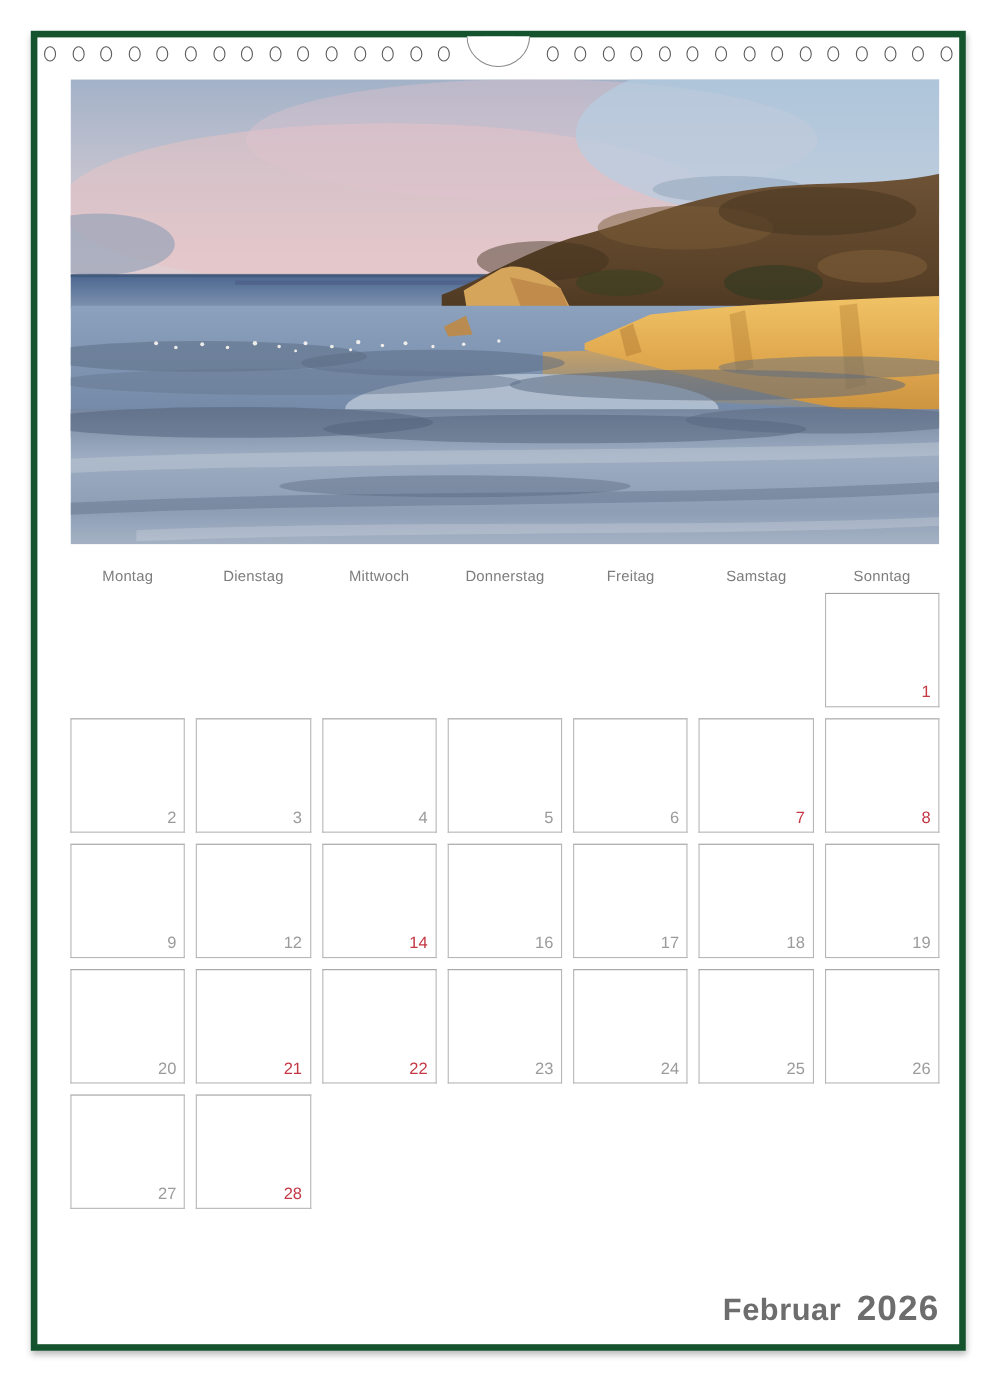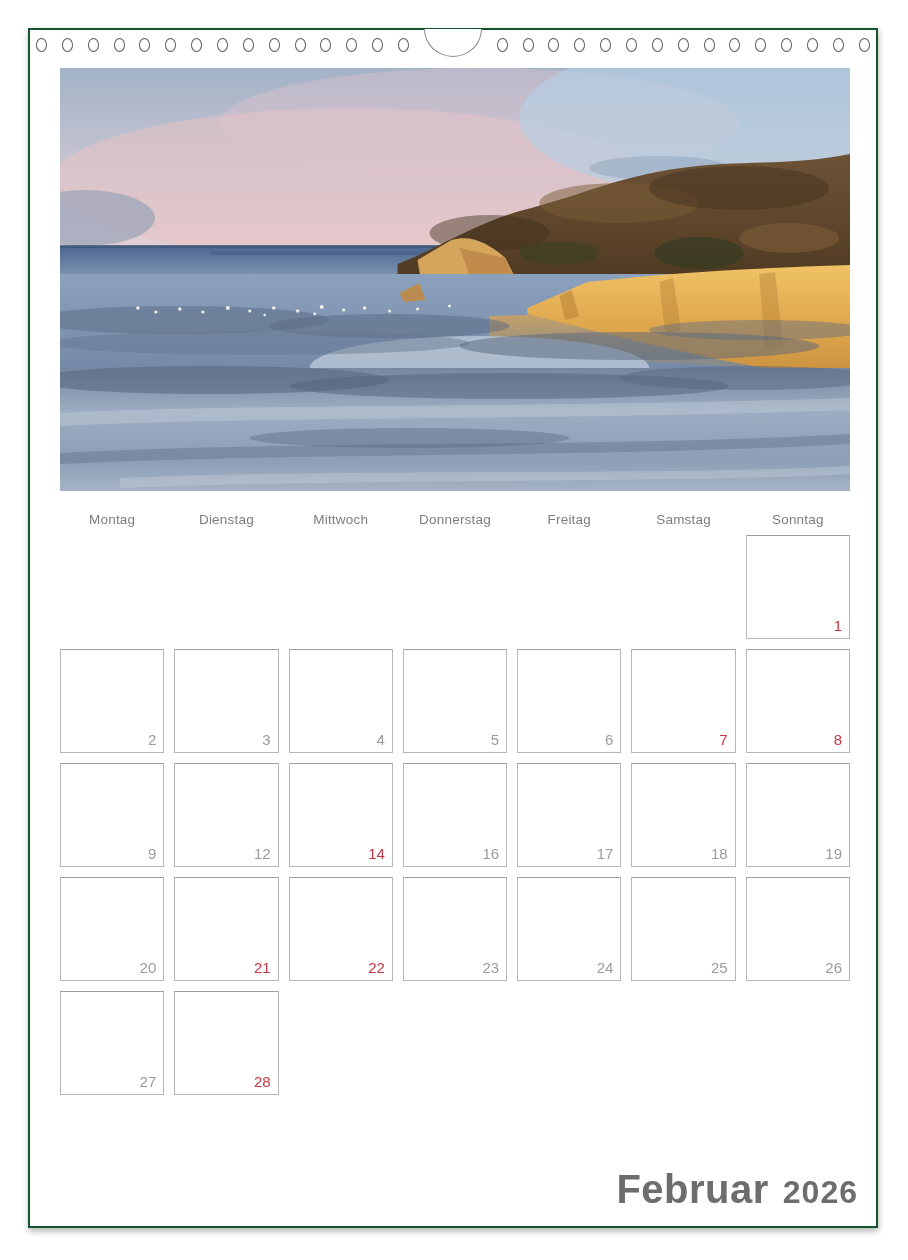--- a/index.html
+++ b/index.html
@@ -11,21 +11,21 @@
   }
   *{margin:0;padding:0;box-sizing:border-box;}
   html,body{background:#ffffff;}
   body{
     width:908px;height:1260px;position:relative;overflow:hidden;
     font-family:"Liberation Sans","DejaVu Sans",sans-serif;
   }
   .page{
     position:absolute;left:28px;top:28px;width:850px;height:1200px;
     background:#ffffff;
-    border:2px solid #14532d;
+    border:6px solid #14532d;
     box-shadow:0 4px 6px rgba(0,0,0,.22), 3px 2px 5px rgba(0,0,0,.07);
   }
   
   .holes-row{
     position:absolute;top:8px;left:6px;right:6px;
     display:flex;justify-content:space-between;align-items:flex-start;
   }
   .hole{
     width:11px;height:14px;border:1.5px solid #5a5a5a;border-radius:50%;
     background:#fff;flex:0 0 auto;
@@ -66,21 +66,21 @@
     position:absolute;right:7px;bottom:4px;
     font-size:15px;color:var(--number-grey);
   }
   .daynum.red{color:var(--accent-red);}
   
   .footer-title{
     position:absolute;right:18px;bottom:14px;
     color:var(--title-grey);white-space:nowrap;
   }
   .footer-title .month{
-    font-size:40px;font-weight:bold;letter-spacing:.5px;
+    font-size:28px;font-weight:bold;letter-spacing:.5px;
   }
   .footer-title .year{
     font-size:32px;font-weight:bold;margin-left:14px;letter-spacing:1px;
   }
 </style>
 </head>
 <body>
 
 <div class="page">
 

